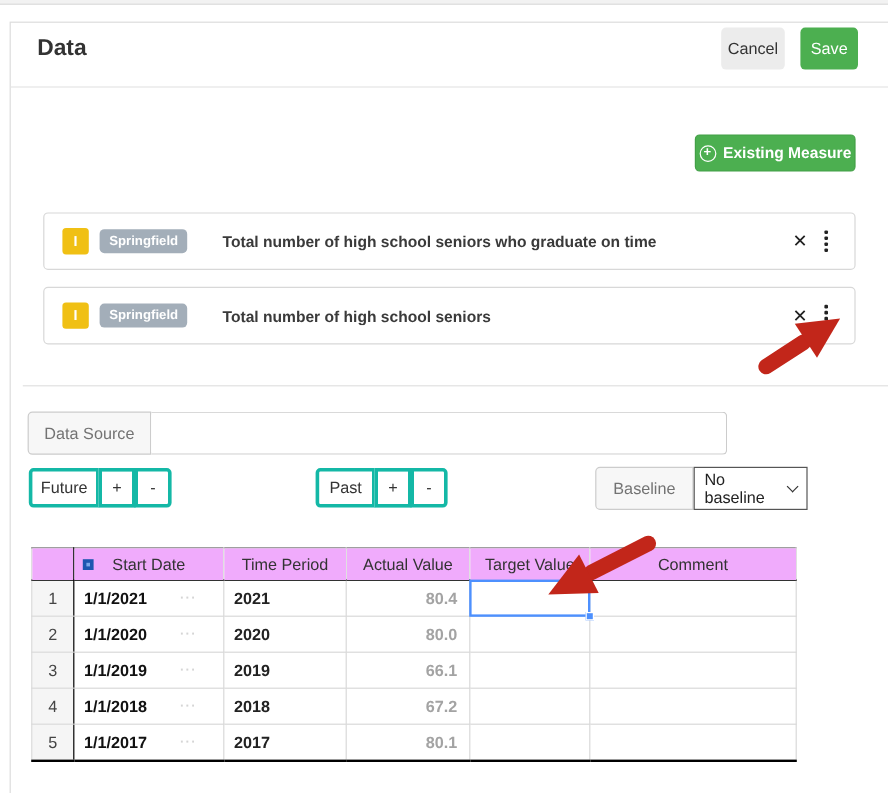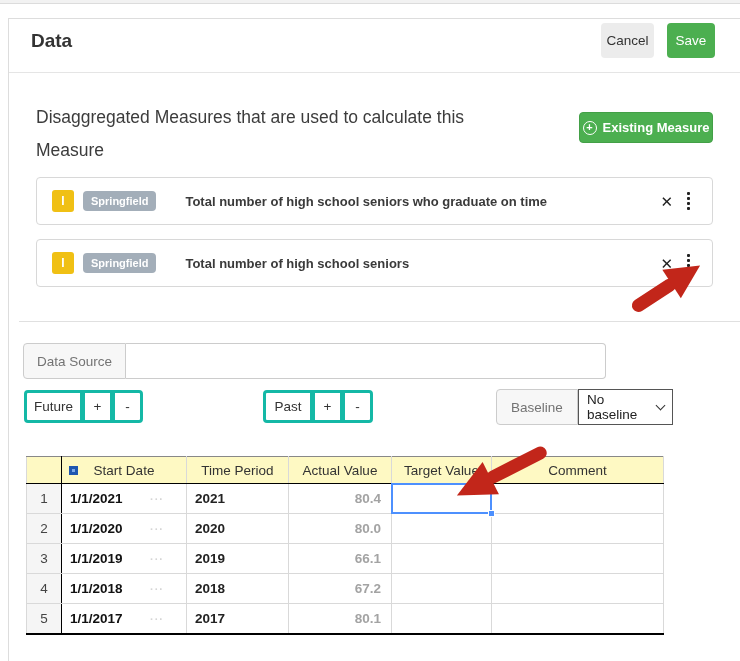--- a/index.html
+++ b/index.html
@@ -58,21 +58,21 @@
   .bl-label { width:82px; flex:none; border-radius:4px 0 0 4px; }
   .bl-select { width:95px; background:#fff; border:1px solid #555; display:flex; align-items:center; padding:0 8px;
       font-size:13.5px; color:#222; cursor:pointer; gap:7px; }
   .chev { width:7px; height:7px; border-right:1.6px solid #333; border-bottom:1.6px solid #333; transform:rotate(45deg);
       margin-top:-4px; flex:none; }
 
   
   .tbl-wrap { position:absolute; left:17px; top:437px; }
   table { border-collapse:collapse; table-layout:fixed; background:#fff; border-left:1px solid #ccc; border-right:1px solid #ccc; }
   th, td { border:1px solid #d9d9d9; font-size:13.5px; overflow:hidden; }
-  thead th { background:#fef9c3; font-weight:normal; color:#333; height:27px; border-top:1px solid #888;
+  thead th { background:#f0abfc; font-weight:normal; color:#333; height:27px; border-top:1px solid #888;
       border-bottom:1px solid #000; text-align:center; position:relative; }
   tbody td { height:30px; }
   tbody tr:last-child td { border-bottom:2px solid #000; }
   .w-rn { width:35px; } .w-sd { width:125px; } .w-tp { width:102px; } .w-av { width:103px; } .w-tv { width:100px; } .w-cm { width:172px; }
   td.rn, th.rn-h { border-right:1px solid #000; }
   td.rn { background:#f5f5f5; text-align:center; color:#444; }
   td.cd { font-weight:bold; color:#111; padding-left:8px; position:relative; }
   .dots3 { position:absolute; right:22px; top:9px; color:#d5d5d5; font-size:11px; font-weight:bold; letter-spacing:1px; }
   td.ct { font-weight:bold; color:#222; padding-left:8px; }
   td.ca { font-weight:bold; color:#a3a3a3; text-align:right; padding-right:10px; }
@@ -96,21 +96,20 @@
 <div class="screen">
   <div class="top-strip"></div>
 
   <div class="card">
 
     <div class="page-title">Data</div>
     <button class="btn btn-cancel">Cancel</button>
     <button class="btn btn-save">Save</button>
     <div class="divider d1"></div>
 
-    <div class="section-heading">Disaggregated Measures that are used to calculate this Measure</div>
     <button class="btn-existing">
       <span class="plus-circle">+</span>
       <span>Existing Measure</span>
     </button>
 
     <div class="measure-item m1">
       <span class="badge-i">I</span>
       <span class="badge-tag">Springfield</span>
       <span class="measure-label">Total number of high school seniors who graduate on time</span>
       <span class="measure-icons">

